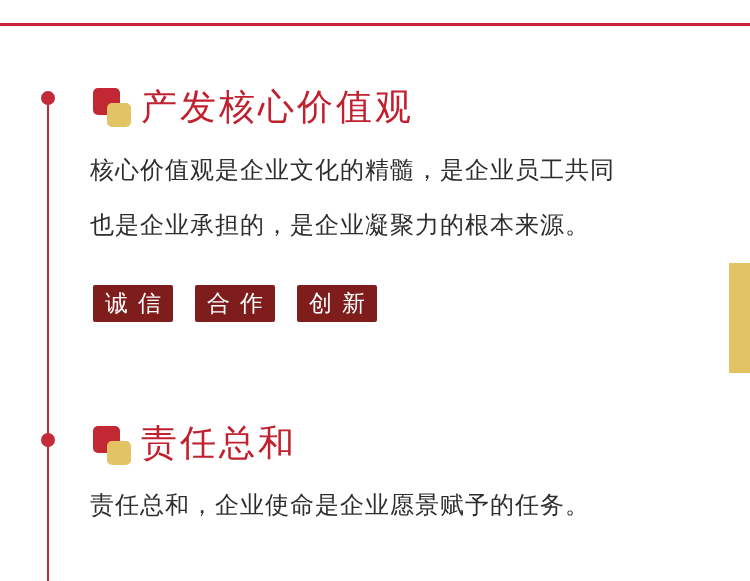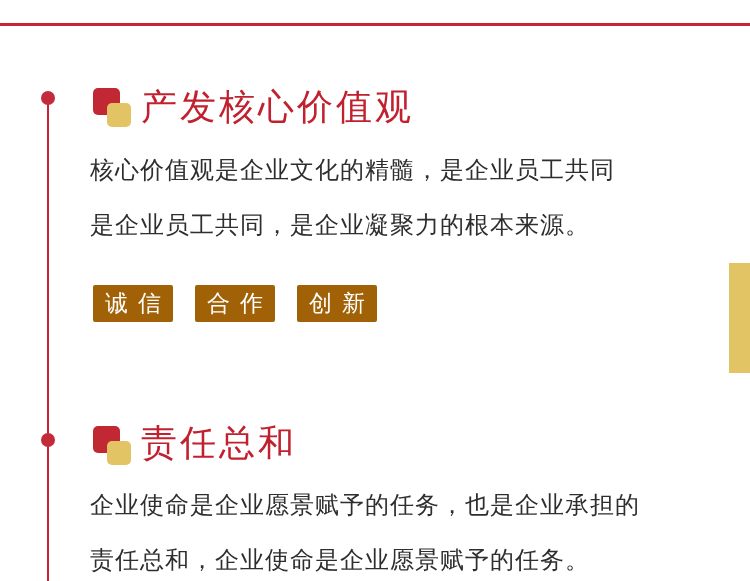--- a/index.html
+++ b/index.html
@@ -59,21 +59,21 @@
   .body-1{top:126px;}
   .body-2{top:461px;}
   
   .tag-row{
     position:absolute;left:93px;top:269px;
     display:flex;gap:22px;
   }
   .tag{
     min-width:80px;height:37px;
     display:inline-flex;align-items:center;justify-content:center;
-    background:#a16207;color:#ffffff;
+    background:#7f1d1d;color:#ffffff;
     font-size:23px;border-radius:2px;
     box-sizing:border-box;padding:12px 12px;
   }
   .tag span{letter-spacing:10px;margin-right:-10px;}
 </style>
 </head>
 <body>
 
 <div class="canvas">
 
@@ -83,37 +83,36 @@
   <div class="dot d2"></div>
   <div class="gold-bar"></div>
 
   <div class="sq-icon icon-1">
     <div class="sq-red"></div>
     <div class="sq-gold"></div>
   </div>
   <div class="sec-title title-1">产发核心价值观</div>
   <div class="sec-body body-1">
     <div>核心价值观是企业文化的精髓，是企业员工共同</div>
-    <div>是企业员工共同，是企业凝聚力的根本来源。</div>
+    <div>也是企业承担的，是企业凝聚力的根本来源。</div>
   </div>
   <div class="tag-row">
     <div class="tag">
       <span>诚信</span>
     </div>
     <div class="tag">
       <span>合作</span>
     </div>
     <div class="tag">
       <span>创新</span>
     </div>
   </div>
 
   <div class="sq-icon icon-2">
     <div class="sq-red"></div>
     <div class="sq-gold"></div>
   </div>
   <div class="sec-title title-2">责任总和</div>
   <div class="sec-body body-2">
-    <div>企业使命是企业愿景赋予的任务，也是企业承担的</div>
     <div>责任总和，企业使命是企业愿景赋予的任务。</div>
   </div>
 
 </div>
 
 </body></html>

